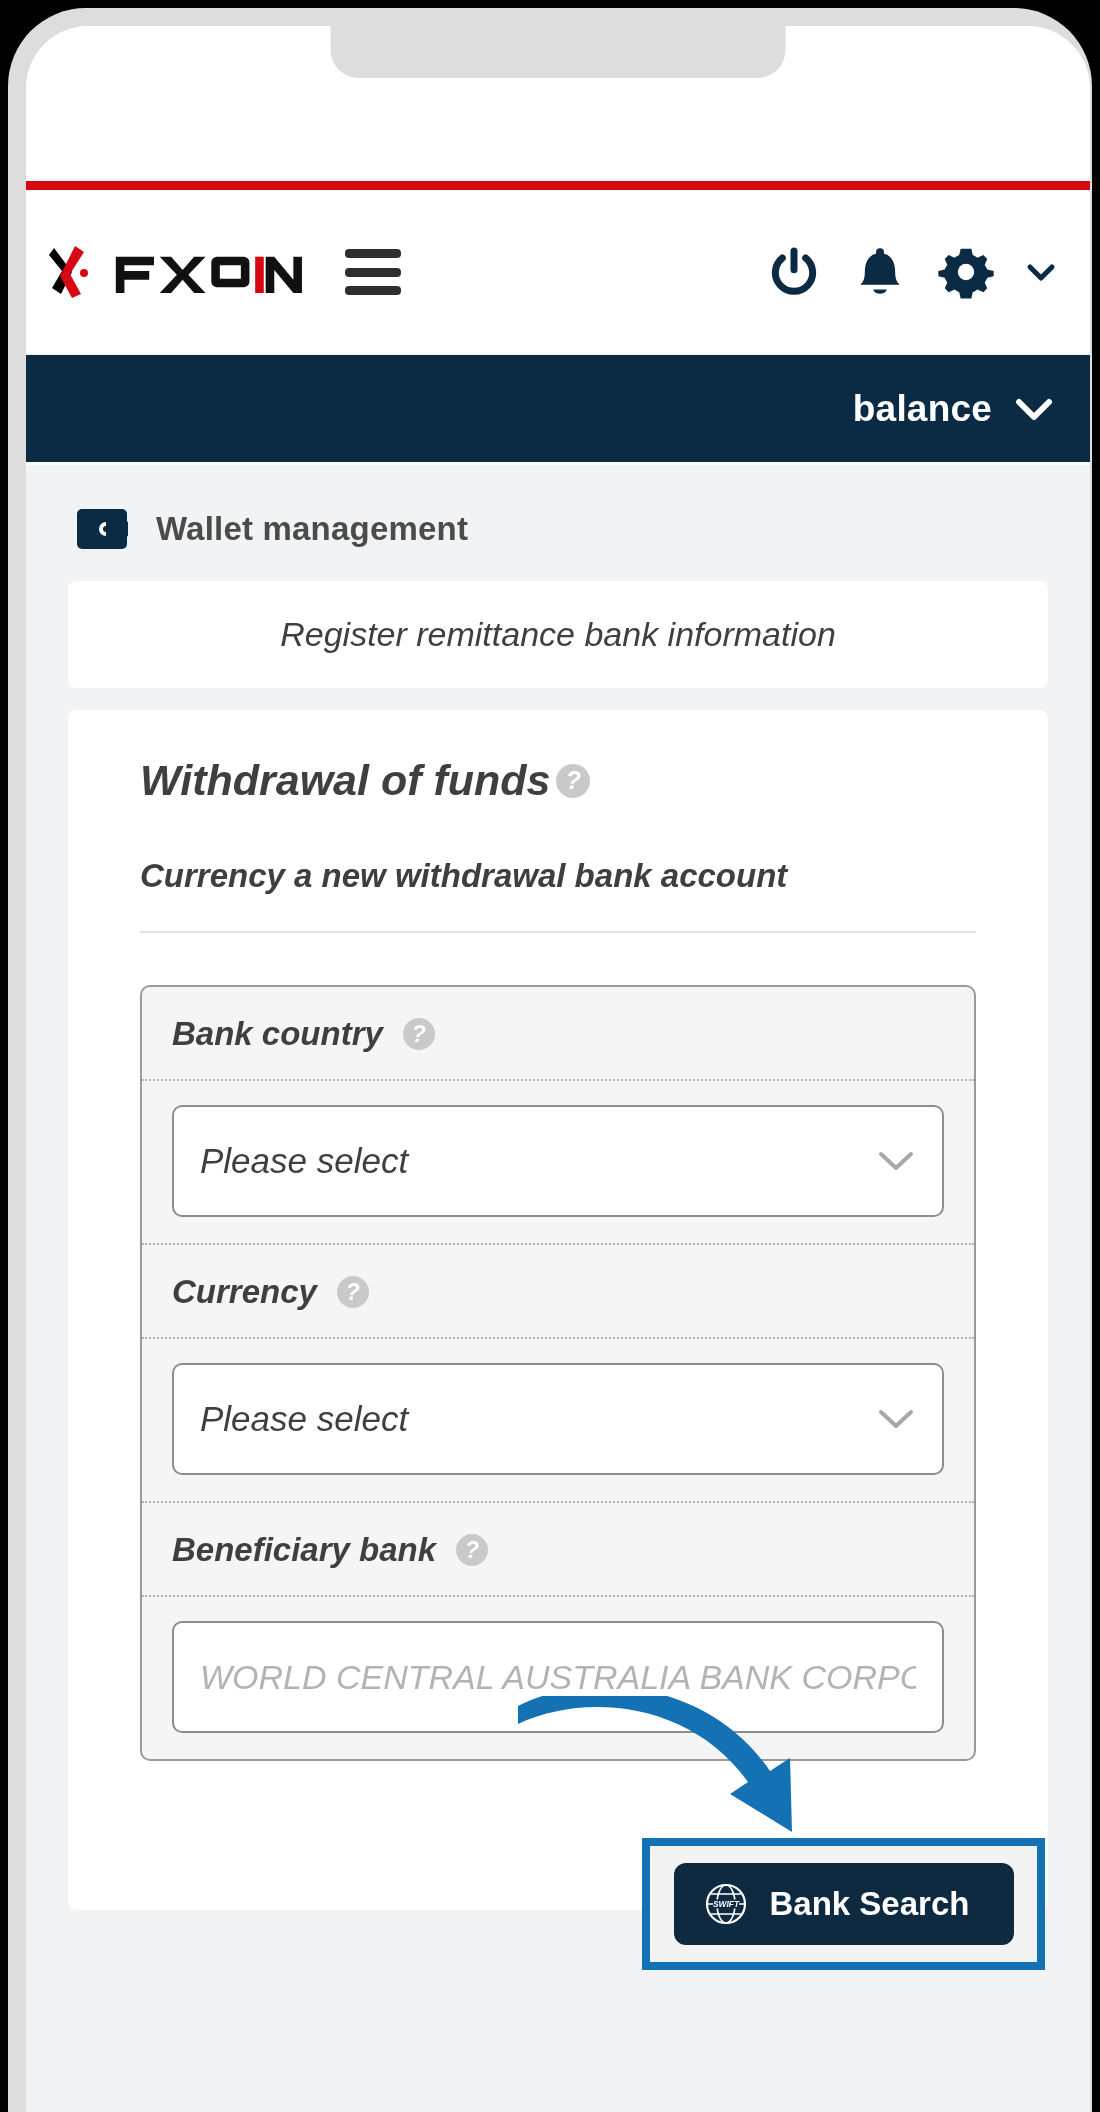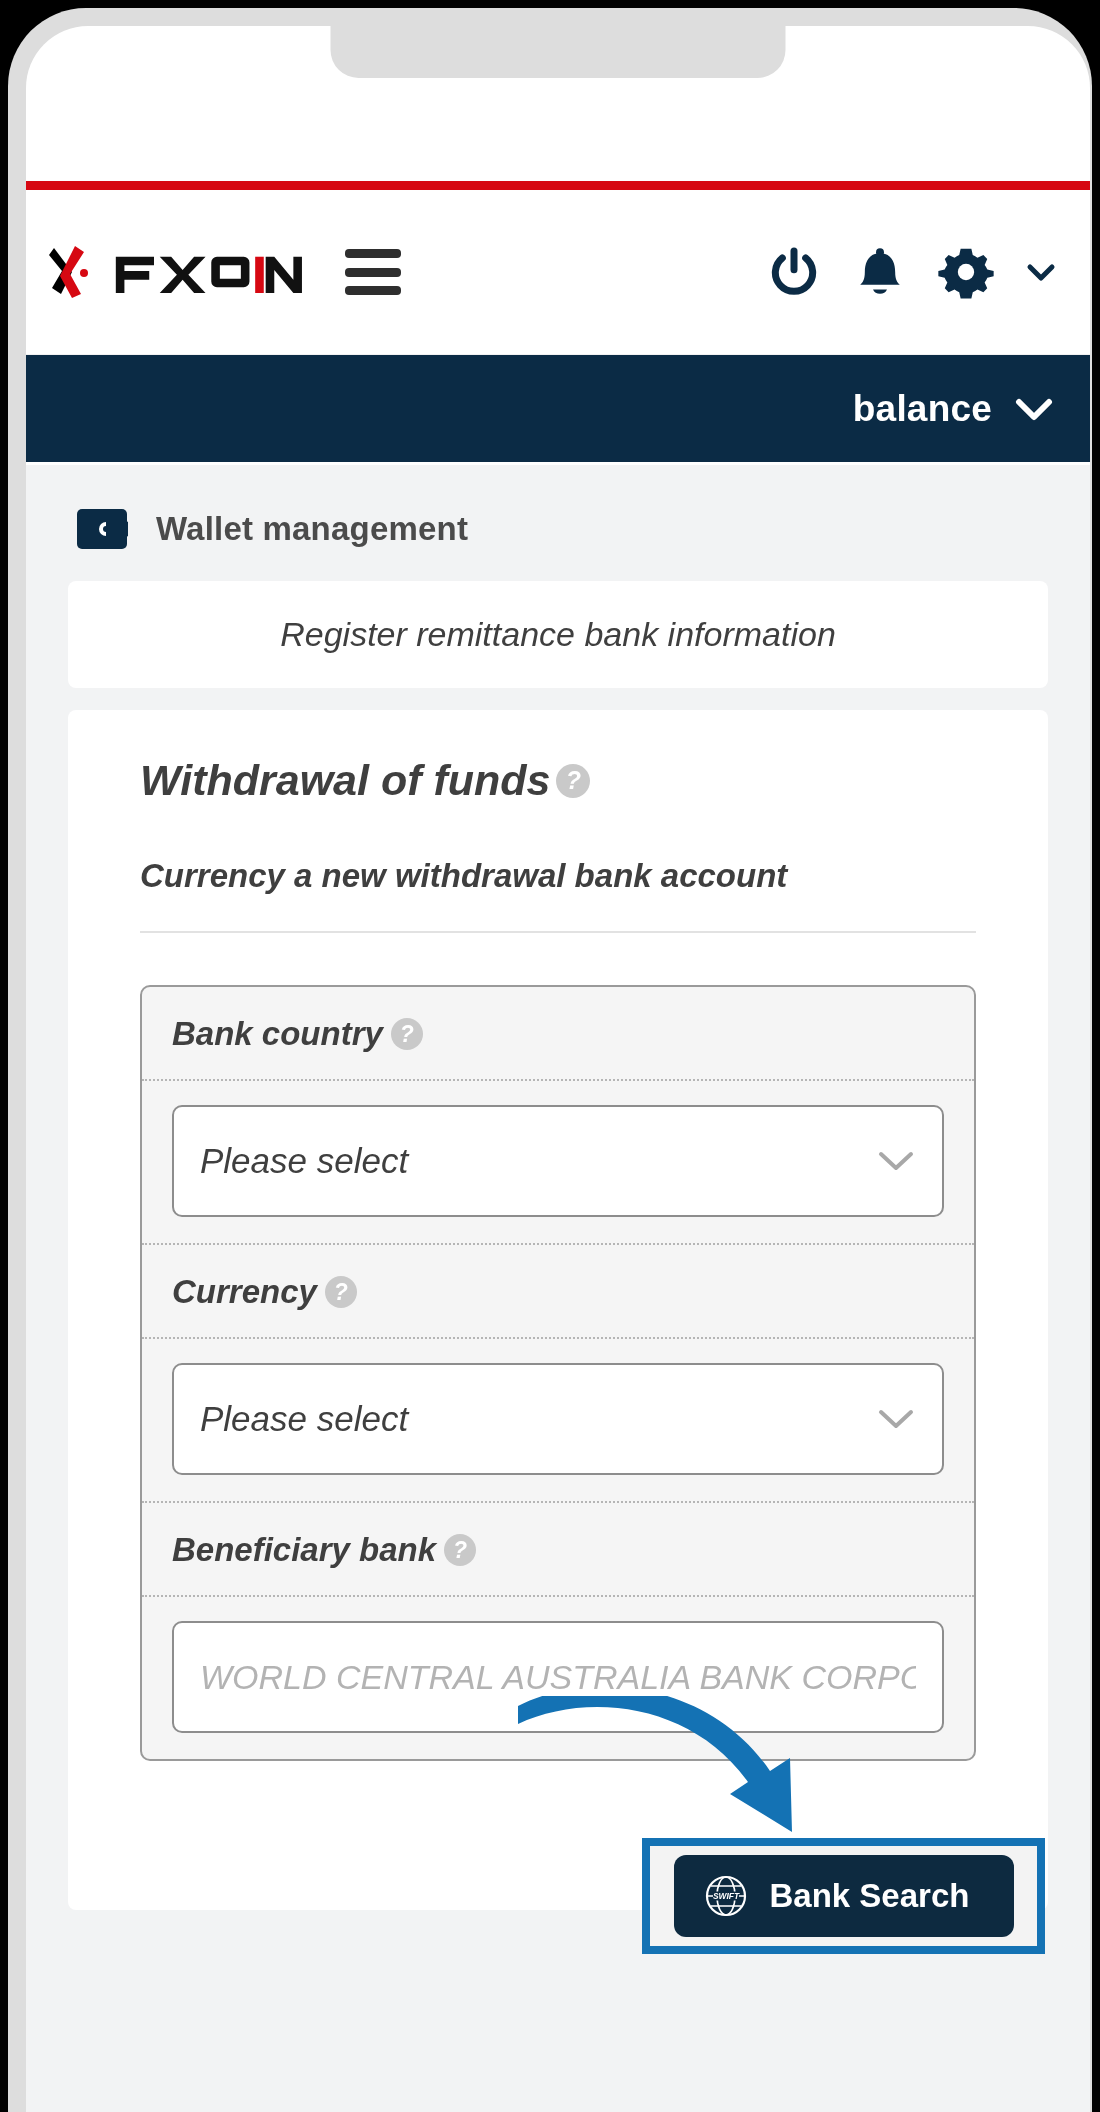--- a/index.html
+++ b/index.html
@@ -172,21 +172,21 @@
 
   
   #form-group {
     margin: 52px 0 0 0;
     border: 2px solid #9a9a9a;
     border-radius: 10px;
     background: #f5f5f5;
     overflow: visible;
   }
   .field-label-row {
-    display: flex; align-items: center; gap: 8px;
+    display: flex; align-items: center; gap: 20px;
     padding: 28px 30px 26px 30px;
     border-bottom: 2px dotted #b5b5b5;
   }
   .field-label {
     font-size: 33px; font-weight: bold; color: #3f3f3f;
   }
   .field-input-row {
     padding: 24px 30px 26px 30px;
     border-bottom: 2px dotted #b5b5b5;
   }
@@ -207,21 +207,21 @@
     white-space: nowrap; overflow: hidden;
   }
   .chevron-select {
     margin-left: auto; width: 40px; height: 24px; flex: none;
   }
 
   
   #bank-search-highlight {
     position: absolute;
     left: 616px; top: 1812px;
-    width: 403px; height: 116px;
+    width: 403px; height: 132px;
     border: 8px solid #1472b4;
     background: #f3f3f3;
     z-index: 20;
     display: flex; align-items: center; justify-content: center;
   }
   #bank-search-button {
     width: 340px; height: 82px;
     background: #0d2a40;
     border-radius: 12px;
     display: flex; align-items: center; gap: 22px;

